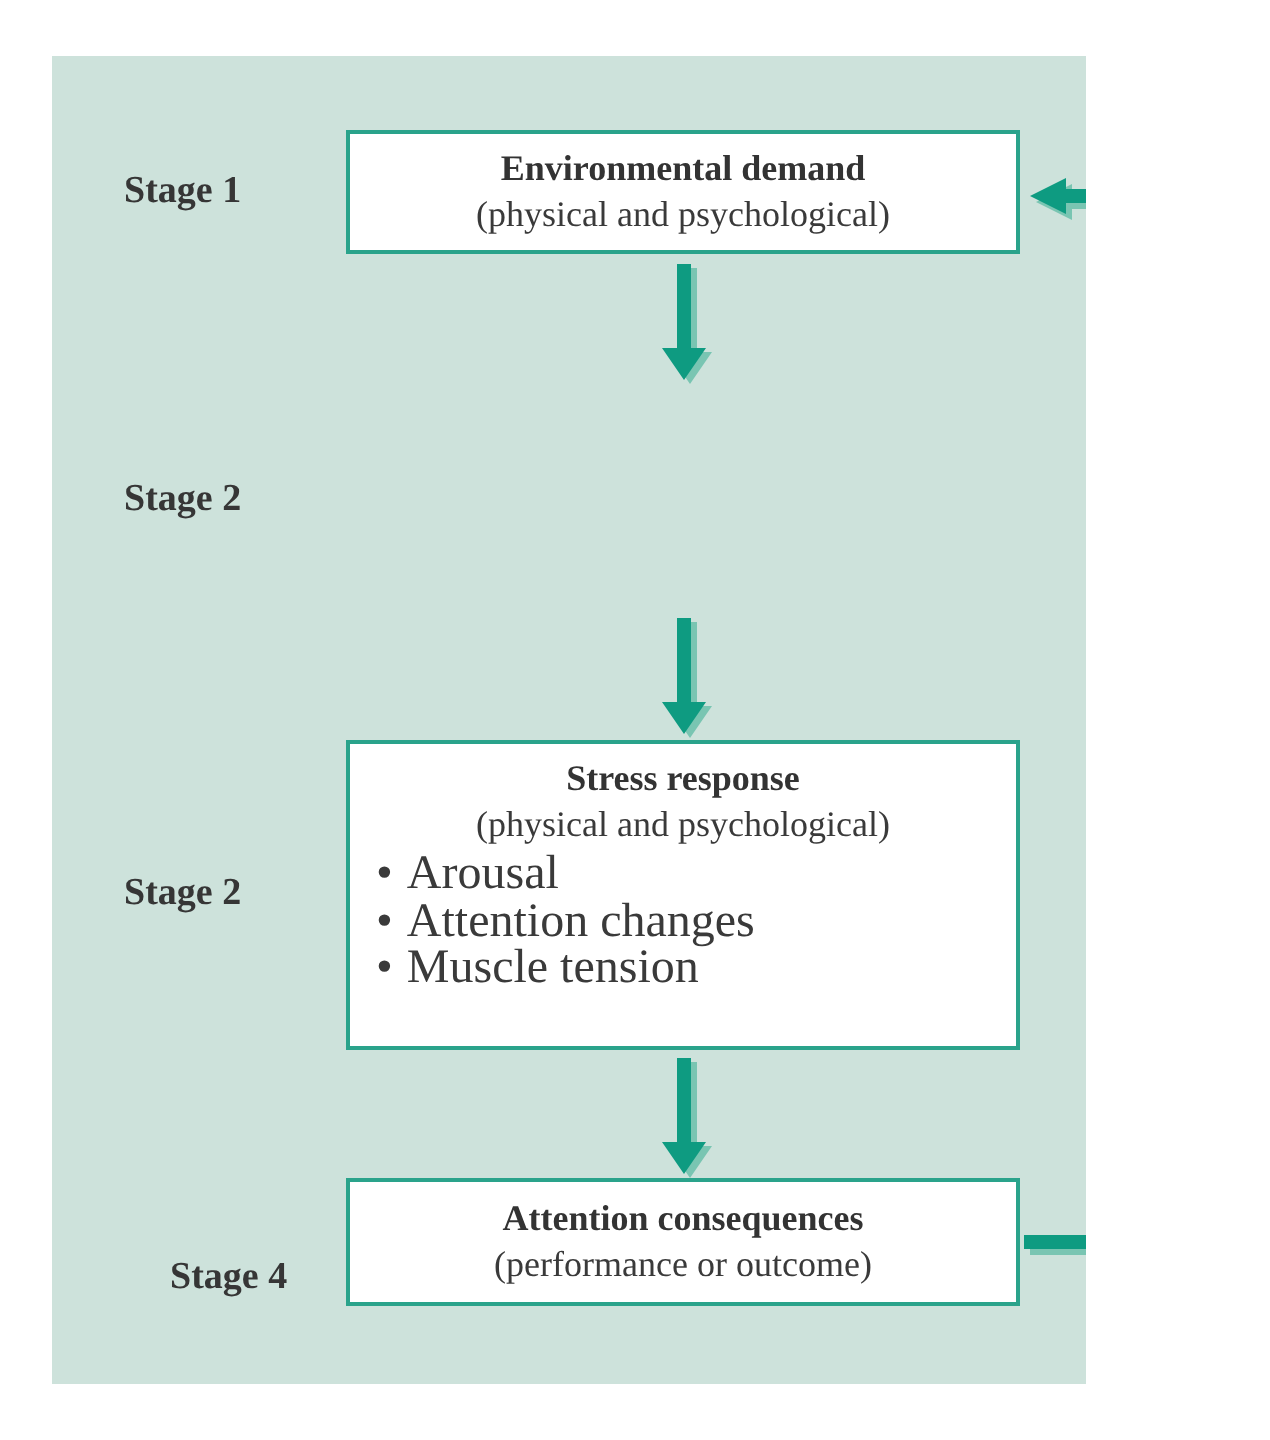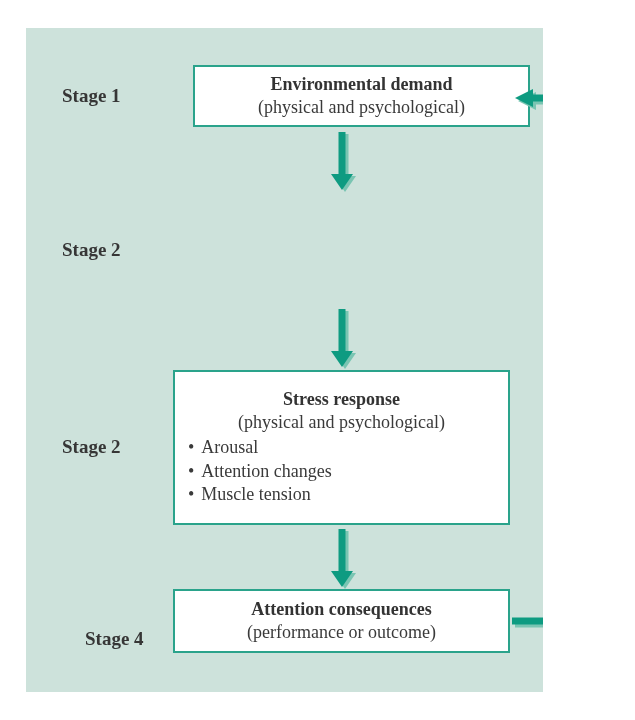--- a/index.html
+++ b/index.html
@@ -17,28 +17,28 @@
     font-size:19px;font-weight:bold;color:#363636;line-height:22px;
   }
   .box{
     position:absolute;left:173px;width:337px;box-sizing:border-box;
     background:#ffffff;border:2px solid #2aa38b;
     display:flex;flex-direction:column;justify-content:center;
     text-align:center;font-size:18px;line-height:23px;color:#3a3a3a;
   }
   .box .title{font-weight:bold;color:#333333;}
   .box .subtitle{font-weight:normal;}
-  .box1{top:65px;height:62px;margin-left:20px;}
+  .box1{top:65px;height:62px;}
   .box2{top:195px;height:109px;}
   .box2 .subtitle-block{margin-top:3px;}
-  .box3{top:370px;height:155px;justify-content:flex-start;padding-top:16px;line-height:23px;}
+  .box3{top:370px;height:155px;justify-content:flex-start;padding-top:6px;line-height:23px;}
   .box4{top:589px;height:64px;}
   .bullets{
     margin:2px 0 0 0;padding:0 6px 0 13px;list-style:none;
-    text-align:left;font-size:18px;line-height:23.5px;
+    text-align:left;font-size:24px;line-height:23.5px;
   }
   .bullets li::before{content:"•";margin-right:7px;}
   .arrow-svg{position:absolute;display:block;}
   .fb-svg{position:absolute;left:505px;top:85px;display:block;}
 </style>
 </head>
 <body>
 
 <div class="canvas">
   <div class="panel"></div>

